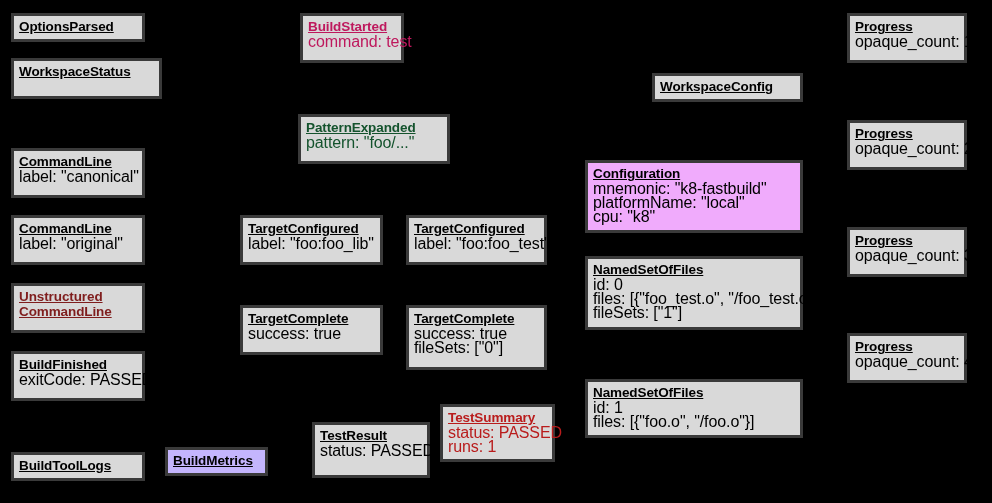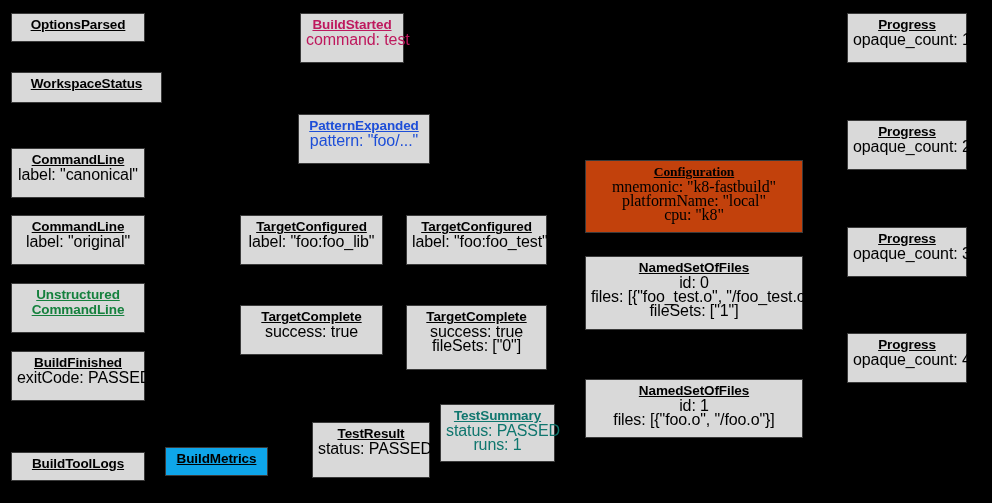--- a/index.html
+++ b/index.html
@@ -12,24 +12,23 @@
     width: 992px;
     height: 503px;
     background: #000000;
     overflow: hidden;
     font-family: "Liberation Sans", sans-serif;
   }
   .node {
     position: absolute;
     box-sizing: border-box;
     background: #d9d9d9;
-    border: 1px solid #0ea5e9;
+    border: 3px solid #0ea5e9;
     padding: 3px 5px 4px 5px;
     color: #000000;
-    text-align: center;
   }
   .node-title {
     font-size: 13.5px;
     font-weight: bold;
     text-decoration: underline;
     line-height: 15px;
     white-space: pre-line;
     letter-spacing: -0.1px;
   }
   .node-fields {
@@ -43,58 +42,58 @@
     letter-spacing: -0.1px;
   }
 </style>
 </head>
 <body>
 
 <div id="canvas" style="background: rgb(0, 0, 0);">
     <div class="node" style="left: 11px; top: 13px; width: 134px; height: 29px; background: rgb(217, 217, 217); border-color: rgb(58, 58, 58); color: rgb(0, 0, 0);">
       <div class="node-title">OptionsParsed</div>
     </div>
-    <div class="node" style="left: 11px; top: 72px; width: 151px; height: 31px; background: rgb(217, 217, 217); border-color: rgb(58, 58, 58); color: rgb(0, 0, 0);">
+    <div class="node" style="left: 11px; top: 58px; width: 151px; height: 41px; background: rgb(217, 217, 217); border-color: rgb(58, 58, 58); color: rgb(0, 0, 0);">
       <div class="node-title">WorkspaceStatus</div>
     </div>
     <div class="node" style="left: 11px; top: 148px; width: 134px; height: 50px; background: rgb(217, 217, 217); border-color: rgb(58, 58, 58); color: rgb(0, 0, 0);">
       <div class="node-title">CommandLine</div>
       <div class="node-fields">
         <div class="node-field">label: "canonical"</div>
       </div>
     </div>
     <div class="node" style="left: 11px; top: 215px; width: 134px; height: 50px; background: rgb(217, 217, 217); border-color: rgb(58, 58, 58); color: rgb(0, 0, 0);">
       <div class="node-title">CommandLine</div>
       <div class="node-fields">
         <div class="node-field">label: "original"</div>
       </div>
     </div>
-    <div class="node" style="left: 11px; top: 283px; width: 134px; height: 50px; background: rgb(217, 217, 217); border-color: rgb(58, 58, 58); color: #15803d;">
+    <div class="node" style="left: 11px; top: 283px; width: 134px; height: 50px; background: rgb(217, 217, 217); border-color: rgb(58, 58, 58); color: #7f1d1d;">
       <div class="node-title">Unstructured
 CommandLine</div>
     </div>
     <div class="node" style="left: 11px; top: 351px; width: 134px; height: 50px; background: rgb(217, 217, 217); border-color: rgb(58, 58, 58); color: rgb(0, 0, 0);">
       <div class="node-title">BuildFinished</div>
       <div class="node-fields">
         <div class="node-field">exitCode: PASSED</div>
       </div>
     </div>
     <div class="node" style="left: 11px; top: 452px; width: 134px; height: 29px; background: rgb(217, 217, 217); border-color: rgb(58, 58, 58); color: rgb(0, 0, 0);">
       <div class="node-title">BuildToolLogs</div>
     </div>
-    <div class="node" style="left: 165px; top: 447px; width: 103px; height: 29px; background: #0ea5e9; border-color: rgb(58, 58, 58); color: rgb(0, 0, 0);">
+    <div class="node" style="left: 165px; top: 447px; width: 103px; height: 29px; background: #c4b5fd; border-color: rgb(58, 58, 58); color: rgb(0, 0, 0);">
       <div class="node-title">BuildMetrics</div>
     </div>
     <div class="node" style="left: 300px; top: 13px; width: 104px; height: 50px; background: rgb(217, 217, 217); border-color: rgb(58, 58, 58); color: #be185d;">
       <div class="node-title">BuildStarted</div>
       <div class="node-fields">
         <div class="node-field">command: test</div>
       </div>
     </div>
-    <div class="node" style="left: 298px; top: 114px; width: 132px; height: 50px; background: rgb(217, 217, 217); border-color: rgb(58, 58, 58); color: #1d4ed8;">
+    <div class="node" style="left: 298px; top: 114px; width: 152px; height: 50px; background: rgb(217, 217, 217); border-color: rgb(58, 58, 58); color: #14532d;">
       <div class="node-title">PatternExpanded</div>
       <div class="node-fields">
         <div class="node-field">pattern: "foo/..."</div>
       </div>
     </div>
     <div class="node" style="left: 240px; top: 215px; width: 143px; height: 50px; background: rgb(217, 217, 217); border-color: rgb(58, 58, 58); color: rgb(0, 0, 0);">
       <div class="node-title">TargetConfigured</div>
       <div class="node-fields">
         <div class="node-field">label: "foo:foo_lib"</div>
       </div>
@@ -117,28 +116,31 @@
         <div class="node-field">success: true</div>
         <div class="node-field">fileSets: ["0"]</div>
       </div>
     </div>
     <div class="node" style="left: 312px; top: 422px; width: 118px; height: 56px; background: rgb(217, 217, 217); border-color: rgb(58, 58, 58); color: rgb(0, 0, 0);">
       <div class="node-title">TestResult</div>
       <div class="node-fields">
         <div class="node-field">status: PASSED</div>
       </div>
     </div>
-    <div class="node" style="left: 440px; top: 404px; width: 115px; height: 58px; background: rgb(217, 217, 217); border-color: rgb(58, 58, 58); color: #0f766e;">
+    <div class="node" style="left: 440px; top: 404px; width: 115px; height: 58px; background: rgb(217, 217, 217); border-color: rgb(58, 58, 58); color: #b91c1c;">
       <div class="node-title">TestSummary</div>
       <div class="node-fields">
         <div class="node-field">status: PASSED</div>
         <div class="node-field">runs: 1</div>
       </div>
     </div>
-    <div class="node" style="left: 585px; top: 160px; width: 218px; height: 73px; background: #c2410c; border-color: rgb(58, 58, 58); color: rgb(0, 0, 0); font-family: Liberation Serif, serif;">
+    <div class="node" style="left: 652px; top: 73px; width: 151px; height: 29px; background: rgb(217, 217, 217); border-color: rgb(58, 58, 58); color: rgb(0, 0, 0);">
+      <div class="node-title">WorkspaceConfig</div>
+    </div>
+    <div class="node" style="left: 585px; top: 160px; width: 218px; height: 73px; background: #f0abfc; border-color: rgb(58, 58, 58); color: rgb(0, 0, 0);">
       <div class="node-title">Configuration</div>
       <div class="node-fields">
         <div class="node-field">mnemonic: "k8-fastbuild"</div>
         <div class="node-field">platformName: "local"</div>
         <div class="node-field">cpu: "k8"</div>
       </div>
     </div>
     <div class="node" style="left: 585px; top: 256px; width: 218px; height: 74px; background: rgb(217, 217, 217); border-color: rgb(58, 58, 58); color: rgb(0, 0, 0);">
       <div class="node-title">NamedSetOfFiles</div>
       <div class="node-fields">

